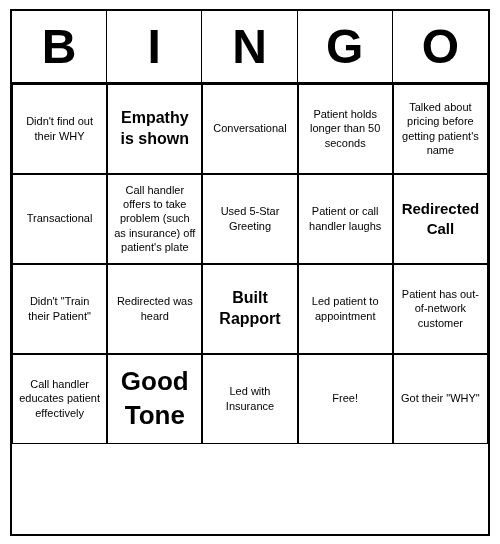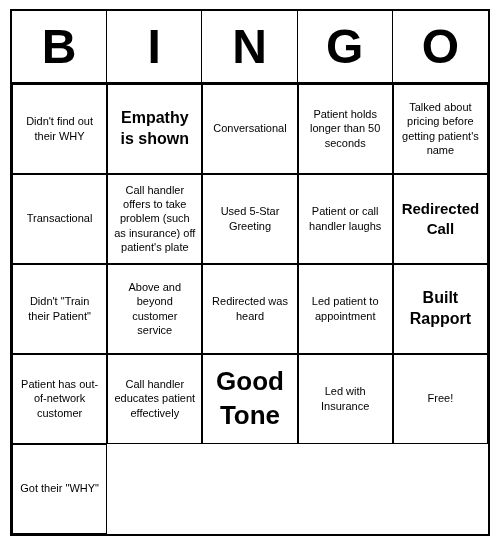--- a/index.html
+++ b/index.html
@@ -106,30 +106,27 @@
       <div class="bingo-cell">
         <span class="cell-text">Patient or call handler laughs</span>
       </div>
       <div class="bingo-cell">
         <span class="cell-text medium">Redirected Call</span>
       </div>
       <div class="bingo-cell">
         <span class="cell-text">Didn't "Train their Patient"</span>
       </div>
       <div class="bingo-cell">
-        <span class="cell-text">Above and beyond customer service</span>
-      </div>
-      <div class="bingo-cell">
         <span class="cell-text">Redirected was heard</span>
       </div>
       <div class="bingo-cell">
-        <span class="cell-text">Led patient to appointment</span>
+        <span class="cell-text large">Built Rapport</span>
       </div>
       <div class="bingo-cell">
-        <span class="cell-text large">Built Rapport</span>
+        <span class="cell-text">Led patient to appointment</span>
       </div>
       <div class="bingo-cell">
         <span class="cell-text">Patient has out-of-network customer</span>
       </div>
       <div class="bingo-cell">
         <span class="cell-text">Call handler educates patient effectively</span>
       </div>
       <div class="bingo-cell">
         <span class="cell-text xlarge">Good Tone</span>
       </div>

